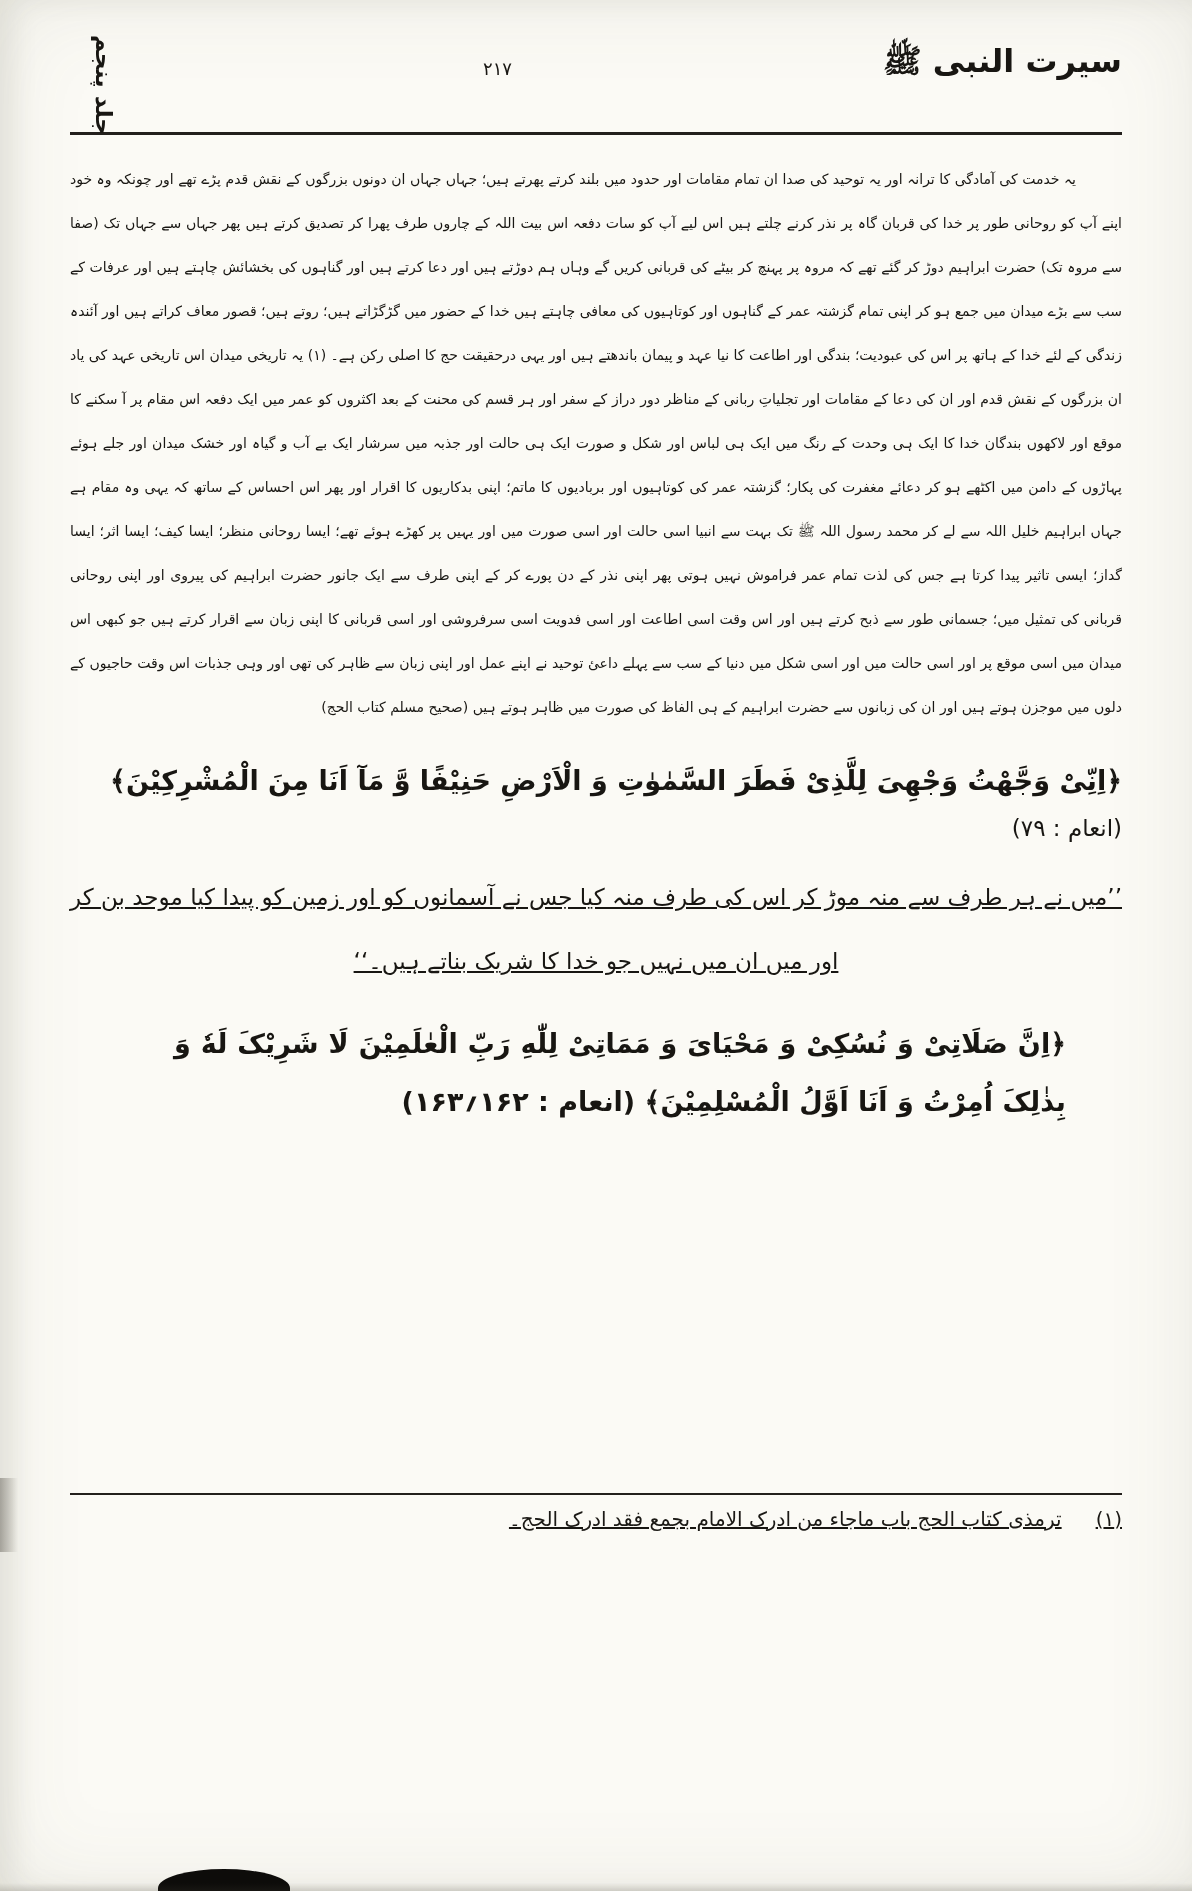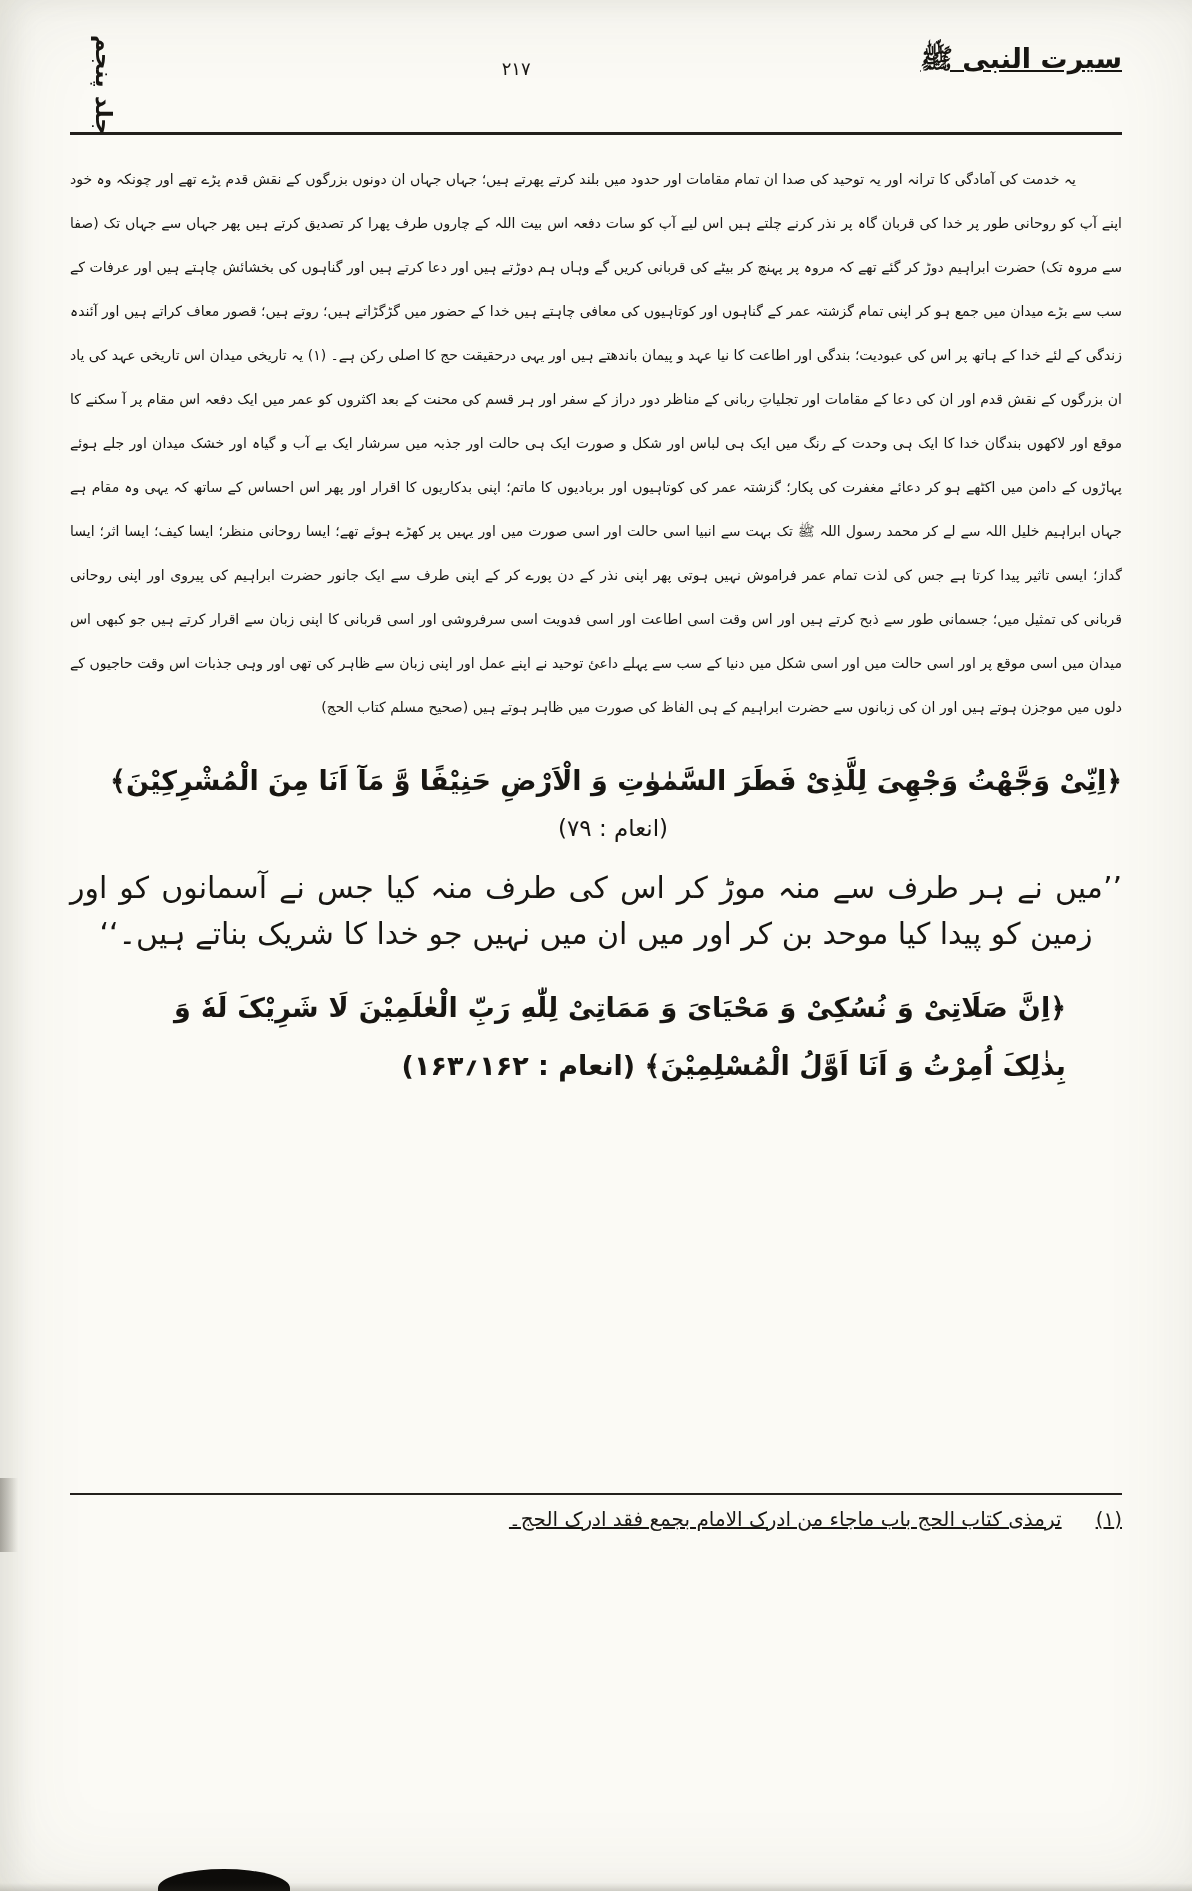--- a/index.html
+++ b/index.html
@@ -8,44 +8,44 @@
     width:1192px;height:1891px;margin:0 auto;
     background:#fbfaf5;
     box-shadow: inset 0 0 90px rgba(90,85,70,.10), inset 14px 0 26px rgba(80,75,60,.09);
     font-family:"DejaVu Sans", sans-serif;
     direction:rtl;color:#181612;
     display:flex;flex-direction:column;box-sizing:border-box;
     padding:42px 70px 360px 70px;
     overflow:hidden;
   }
   .header{display:flex;align-items:flex-start;justify-content:space-between;}
-  .header-title{font-size:27px;font-weight:bold;letter-spacing:0;text-decoration:underline;}
+  .header-title{font-size:32px;font-weight:bold;letter-spacing:0;}
   .header-page-num{font-size:18px;padding-top:16px;text-align:right;}
   .header-volume-box{width:42px;height:88px;position:relative;}
   .header-volume{
     position:absolute;top:30px;left:-16px;
     transform:rotate(90deg);transform-origin:center;
     white-space:nowrap;font-size:23px;font-weight:bold;
   }
   .header-rule{border-bottom:3px solid #23201c;margin-top:2px;}
   .body-text{
     margin-top:22px;
     font-size:14px;line-height:44px;
     text-align:justify;
     text-indent:46px;
   }
   .verse1{
     margin-top:26px;
     font-size:27px;font-weight:bold;line-height:52px;
   }
-  .verse1-ref{font-size:23px;text-align:center;padding-left:34px;margin-top:8px;}
+  .verse1-ref{font-size:23px;text-align:right;padding-left:34px;margin-top:8px;}
   .translation{
     margin-top:24px;
-    font-size:30px;line-height:46px;
-    text-align:justify;text-align-last:center;
+    font-size:23px;line-height:64px;
+    text-align:justify;text-align-last:center;text-decoration:underline;
   }
   .verse2{
     margin-top:22px;
     margin-right:56px;margin-left:104px;
     font-size:27px;font-weight:bold;line-height:58px;
     text-align:justify;text-align-last:right;
   }
   .footnote-block{margin-top:auto;text-decoration:underline;}
   .footnote-rule{border-bottom:2px solid #23201c;margin-bottom:12px;}
   .footnote{font-size:20px;text-align:right;color:#1b1915;}

